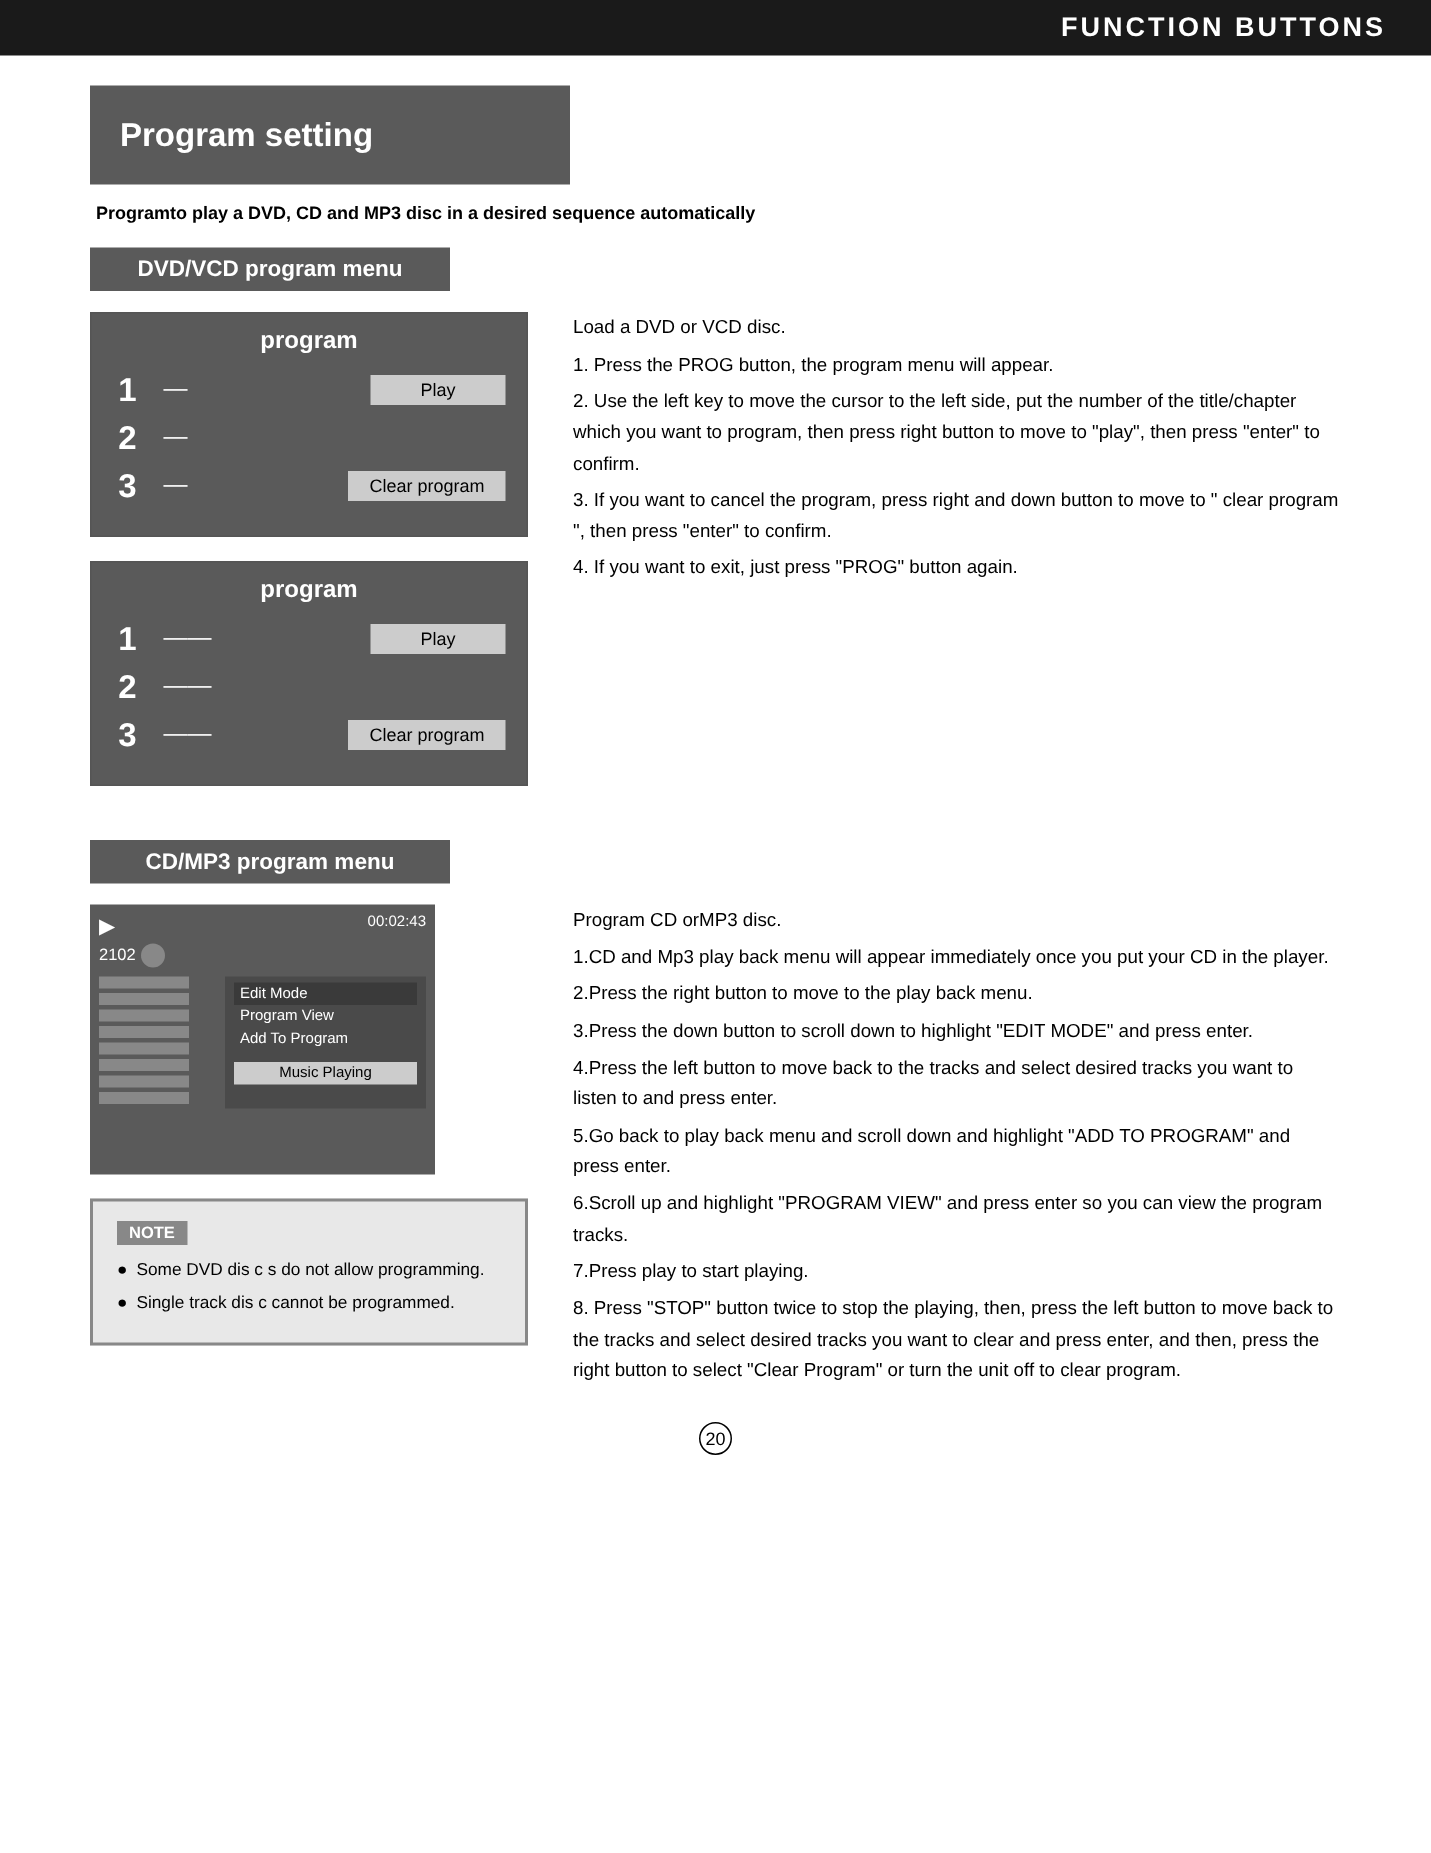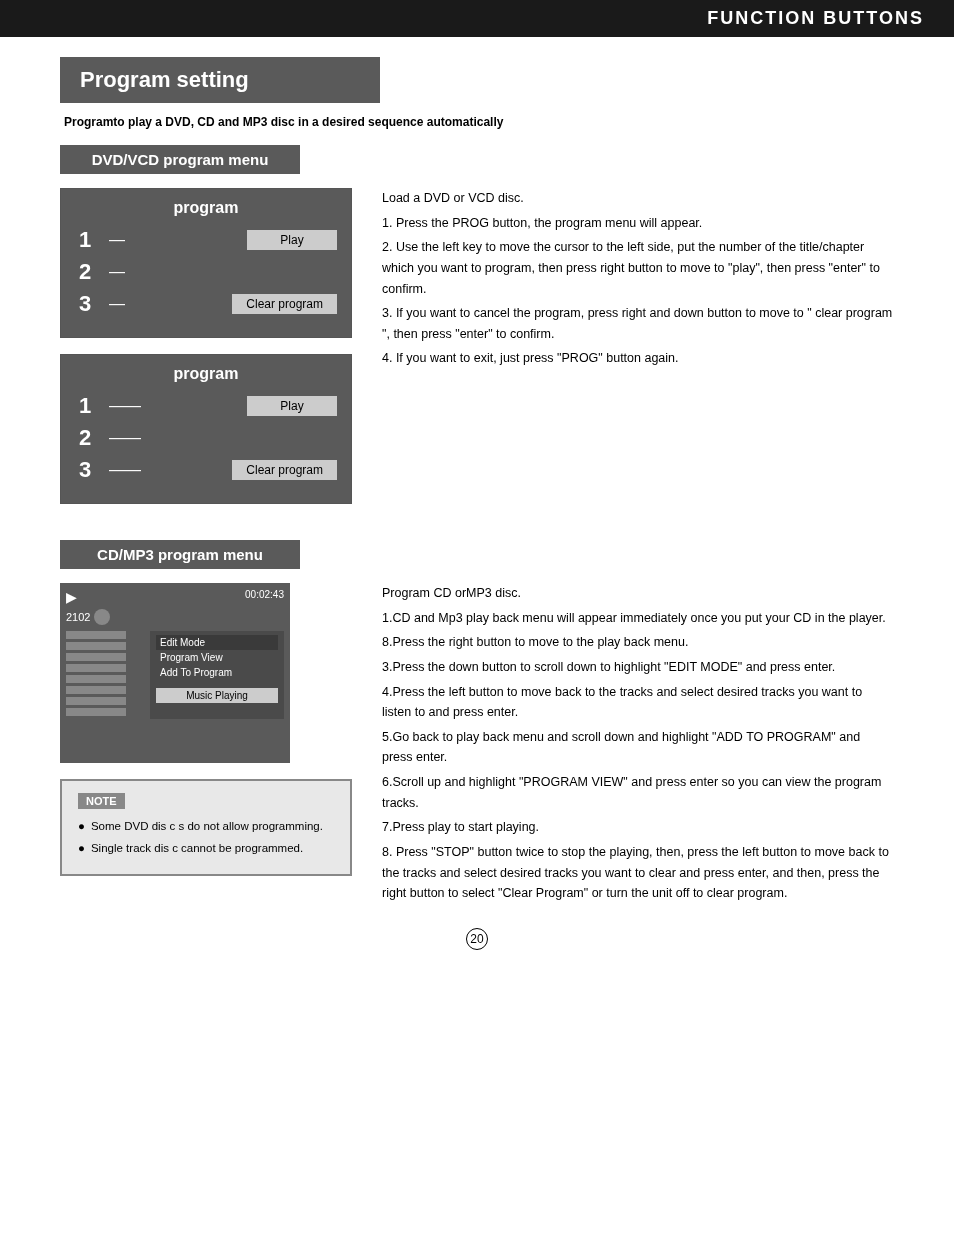--- a/index.html
+++ b/index.html
@@ -28,21 +28,21 @@
     .main-content {
       padding: 0 60px 40px 60px;
     }
 
     
     .program-setting-title {
       background: #5a5a5a;
       color: #ffffff;
       font-size: 22px;
       font-weight: bold;
-      padding: 10px 20px;
+      padding: 20px 20px;
       display: inline-block;
       margin-bottom: 12px;
       min-width: 320px;
     }
 
     .subtitle-text {
       font-size: 12px;
       font-weight: bold;
       margin-bottom: 16px;
       margin-left: 4px;
@@ -416,21 +416,21 @@
           <div class="note-text">
             <p>Some DVD dis c s   do  not  allow programming.</p>
             <p>Single  track  dis c   cannot  be programmed.</p>
           </div>
         </div>
       </div>
 
       <div class="right-col instructions">
         <p>Program CD orMP3 disc.</p>
         <p>1.CD  and  Mp3  play  back  menu  will  appear immediately  once  you  put  your  CD  in  the  player.</p>
-        <p>8.Press  the  right  button  to  move  to  the  play  back  menu.</p>
+        <p>2.Press  the  right  button  to  move  to  the  play  back  menu.</p>
         <p>3.Press  the  down  button  to  scroll  down  to  highlight  "EDIT MODE"  and  press  enter.</p>
         <p>4.Press  the  left  button  to  move  back  to  the tracks  and  select  desired  tracks  you  want  to  listen to  and  press  enter.</p>
         <p>5.Go  back  to  play  back  menu  and  scroll  down  and highlight  "ADD TO PROGRAM"  and  press  enter.</p>
         <p>6.Scroll  up  and  highlight  "PROGRAM VIEW" and  press  enter  so  you  can  view  the  program  tracks.</p>
         <p>7.Press  play  to  start  playing.</p>
         <p>8. Press "STOP" button twice to stop the playing, then, press the left button to move back to the tracks and select desired tracks you want to clear and press enter, and then, press the right button to select "Clear Program" or turn the unit off to clear program.</p>
       </div>
     </div>
   </div>
 

